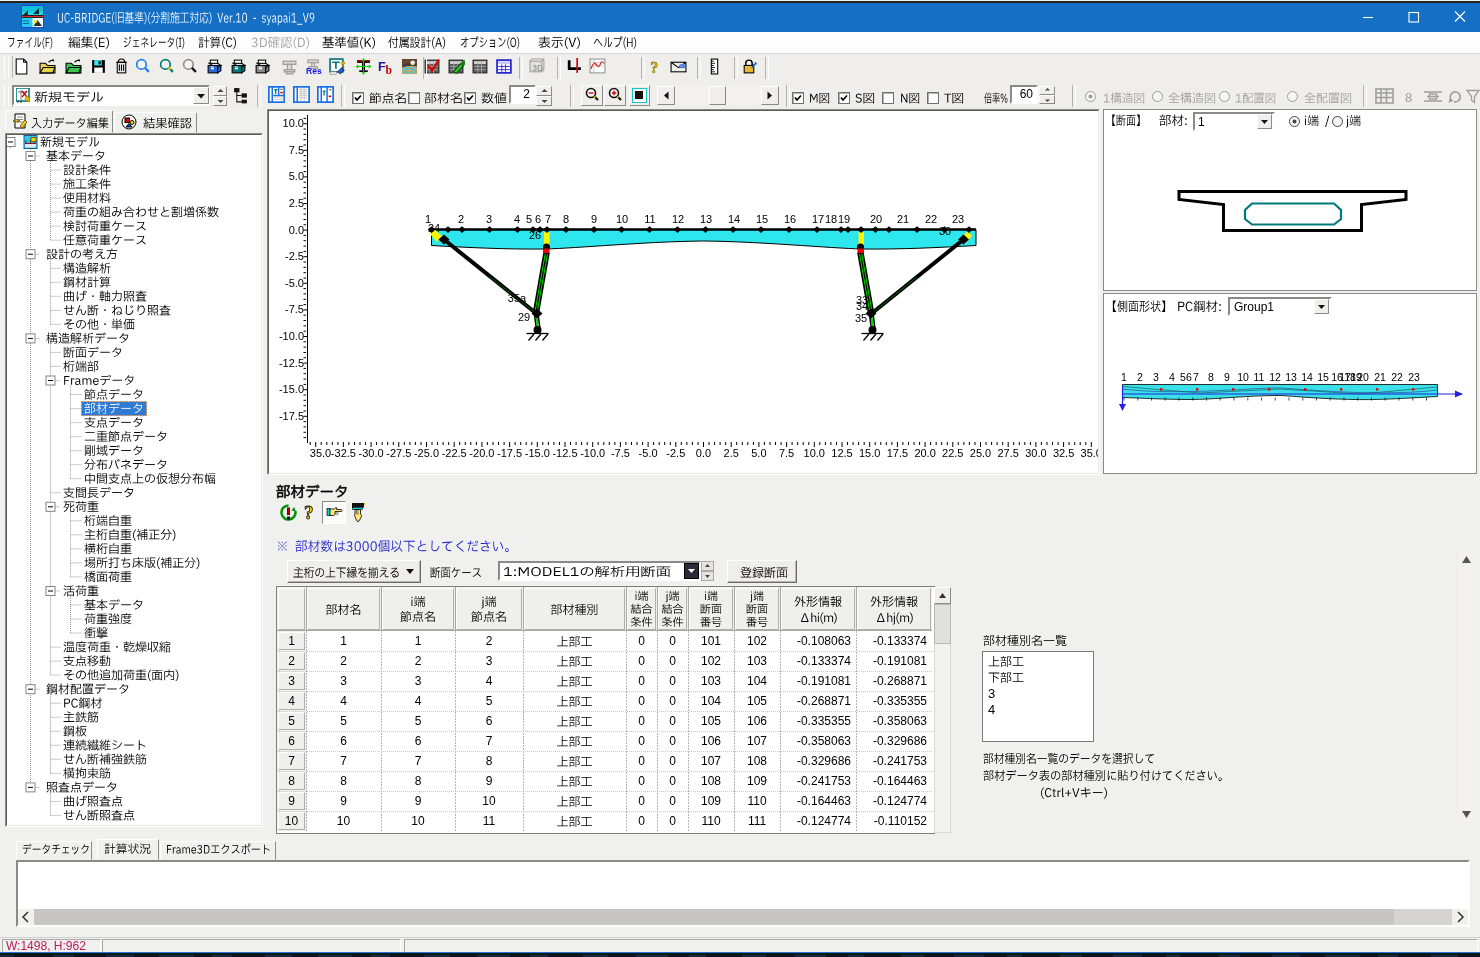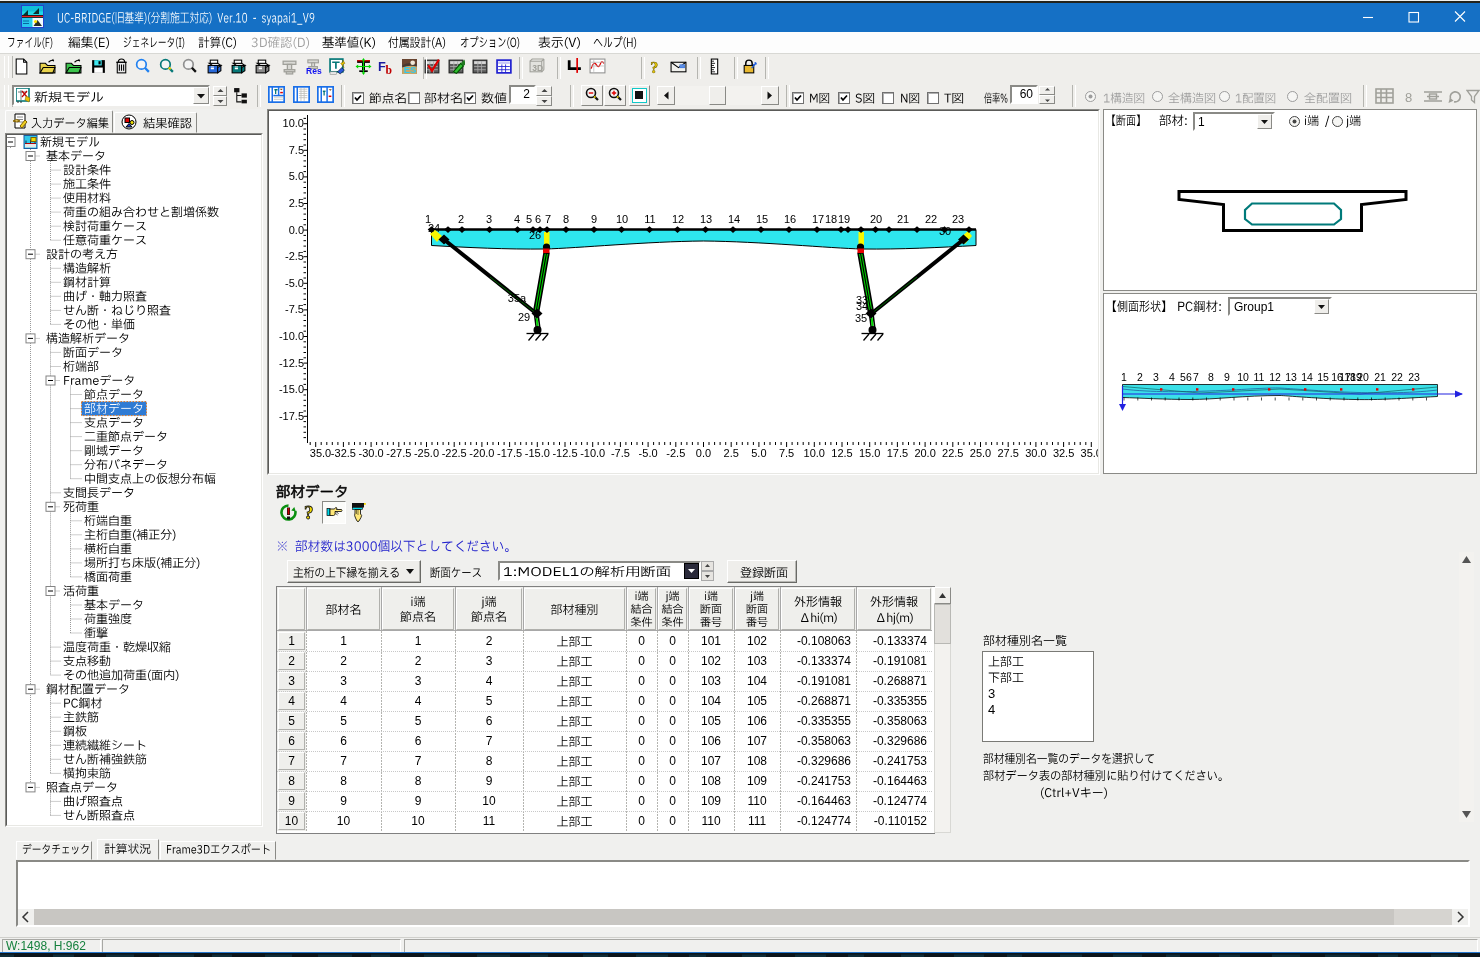--- a/index.html
+++ b/index.html
@@ -978,21 +978,21 @@
         <path d="M10 3 L5 8 L10 13" stroke="#333" stroke-width="1.5" fill="none"></path>
       </svg></div>
     <div style="position:absolute;left:1452px;top:908px;width:16px;height:16px;background:#f0f0ee"><svg width="16" height="16">
         <path d="M6 3 L11 8 L6 13" stroke="#333" stroke-width="1.5" fill="none"></path>
       </svg></div>
     <div style="position:absolute;left:34px;top:908px;width:1360px;height:16px;background:#c8c6c2"></div>
     <div style="position:absolute;left:0;top:936px;width:1480px;height:17px;background:#f0f0ee;border-top:1px solid #d0d0cc"></div>
     <div style="position:absolute;left:2px;top:938px;width:99px;height:14px;border:1px solid;border-color:#a8a8a4 #fff #fff #a8a8a4;box-sizing:border-box"></div>
     <div style="position:absolute;left:102px;top:938px;width:299px;height:14px;border:1px solid;border-color:#a8a8a4 #fff #fff #a8a8a4;box-sizing:border-box"></div>
     <div style="position:absolute;left:404px;top:938px;width:1074px;height:14px;border:1px solid;border-color:#a8a8a4 #fff #fff #a8a8a4;box-sizing:border-box"></div>
-    <span style="position:absolute;left:6px;top:938px;font:12px 'Liberation Sans';color:#15803d">W:1498, H:962</span>
+    <span style="position:absolute;left:6px;top:938px;font:12px 'Liberation Sans';color:#be185d">W:1498, H:962</span>
     <div style="position:absolute;left:0px;top:951px;width:1480px;height:1.5px;background:#2577ce"></div>
     <div style="position:absolute;left:0px;top:952px;width:1480px;height:5px;background:#0b151c"></div>
     <svg style="position:absolute;left:0;top:952.5px" width="1480" height="5">
       <rect x="0" y="0.5" width="14" height="4" fill="#102c38"></rect>
       <rect x="53" y="0.5" width="21" height="4" fill="#102c38"></rect>
       <rect x="106" y="0.5" width="28" height="4" fill="#102c38"></rect>
       <rect x="159" y="0.5" width="35" height="4" fill="#102c38"></rect>
       <rect x="212" y="0.5" width="20" height="4" fill="#102c38"></rect>
       <rect x="265" y="0.5" width="27" height="4" fill="#102c38"></rect>
       <rect x="318" y="0.5" width="34" height="4" fill="#102c38"></rect>

